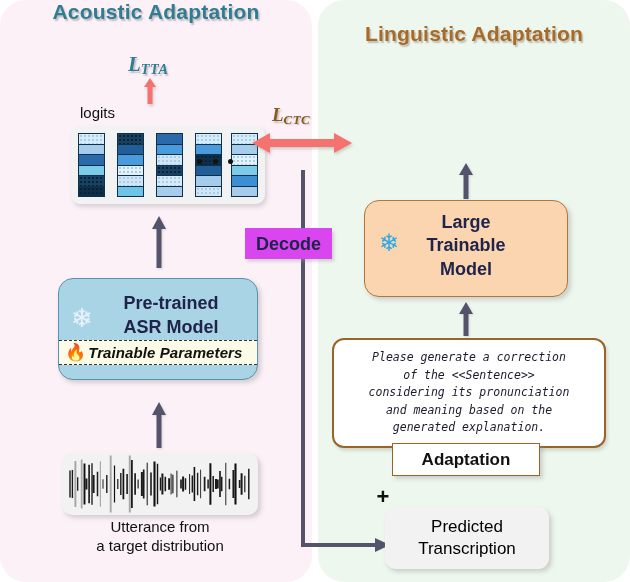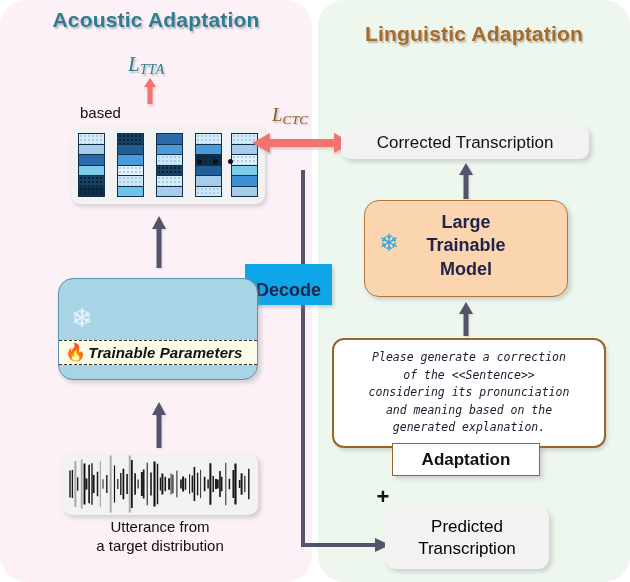--- a/index.html
+++ b/index.html
@@ -21,28 +21,28 @@
   #panel-linguistic {
     left: 318px; top: 0; width: 312px; height: 582px;
     background: #eef7ed;
   }
   .panel-title {
     position: absolute; width: 100%; text-align: center;
     font-size: 21px; font-weight: bold;
     letter-spacing: .2px;
     text-shadow: 1.5px 1.5px 1.5px rgba(120,120,120,.45);
   }
-  #title-acoustic { top: 8px; color: #2f7d92; }
+  #title-acoustic { top: 0; color: #2f7d92; }
   #title-linguistic { top: 22px; color: #a96a27; }
 
   
   .loss-label {
     position: absolute;
     font-family: "Liberation Serif", serif;
-    font-style: italic; font-weight: normal;
+    font-style: italic; font-weight: bold;
     text-shadow: 1.5px 1.5px 1.5px rgba(140,140,140,.5);
     white-space: nowrap;
   }
   #loss-tta { left: 128px; top: 52px; font-size: 21px; color: #2f7d92; }
   #loss-ctc { left: 272px; top: 104px; font-size: 19px; color: #8a5a1d; }
   .loss-label .sub { font-size: .68em; vertical-align: -.22em; letter-spacing: .5px; }
 
   
   #logits-caption {
     position: absolute; left: 80px; top: 104px;
@@ -114,25 +114,24 @@
     background: #f2f2f2; border-radius: 10px; overflow: hidden;
   }
   #wave-svg { display: block; }
   #utterance-caption {
     position: absolute; left: 50px; top: 518px; width: 220px;
     text-align: center; font-size: 15px; color: #111; line-height: 1.25;
   }
 
   #decode-chip {
     position: absolute; left: 245px; top: 228px;
-    padding: 16px 11px 4px;
-    background: #0ea5e9;
+    padding: 6px 11px 4px;
+    background: #d946ef;
     font-size: 18px; font-weight: bold; color: #20244a;
     box-shadow: 2px 2.5px 3px rgba(150,150,150,.4);
-    margin-top: 36px;
   }
 
   
   #corrected-box {
     left: 341px; top: 126px; width: 248px; height: 33px;
     background: #f2f2f2; border-radius: 9px;
     display: flex; align-items: center; justify-content: center;
   }
   #corrected-label { font-size: 17px; color: #111; }
 
@@ -207,21 +206,21 @@
     <polygon points="375,538 390,545 375,552" fill="#53546b"></polygon>
   </svg>
 
   <div class="loss-label" id="loss-tta">
     <span>L</span><span class="sub">TTA</span>
   </div>
   <svg id="arrow-tta" viewBox="0 0 12 26">
     <polygon points="6,0 12,9 8.5,9 8.5,26 3.5,26 3.5,9 0,9" fill="#f4736e"></polygon>
   </svg>
 
-  <div id="logits-caption">based</div>
+  <div id="logits-caption">logits</div>
   <div id="logits-box">
 
   <div class="logit-col" style="left: 7px;">
         <div class="logit-cell" style="background: radial-gradient(rgb(169, 207, 232) 0.9px, transparent 1px) 0% 0% / 4px 4px rgb(214, 236, 248);"></div>
         <div class="logit-cell" style="background: radial-gradient(rgb(169, 207, 232) 0.9px, transparent 1px) 0% 0% / 4px 4px rgb(165, 204, 236);"></div>
         <div class="logit-cell" style="background: rgb(42, 106, 170);"></div>
         <div class="logit-cell" style="background: rgb(124, 203, 232);"></div>
         <div class="logit-cell" style="background: radial-gradient(rgb(11, 34, 54) 0.9px, transparent 1px) 0% 0% / 4px 4px rgb(23, 66, 99);"></div>
         <div class="logit-cell" style="background: radial-gradient(rgb(11, 34, 54) 0.9px, transparent 1px) 0% 0% / 4px 4px rgb(13, 47, 74);"></div>
       </div>
@@ -264,23 +263,20 @@
     </div>
     </div>
 
   <div class="loss-label" id="loss-ctc">
     <span>L</span><span class="sub">CTC</span>
   </div>
   <svg id="arrow-ctc" viewBox="0 0 100 22">
     <polygon points="0,11 18,1 18,7 82,7 82,1 100,11 82,21 82,15 18,15 18,21" fill="#f4736e"></polygon>
   </svg>
 
-  <div class="node" id="corrected-box">
-    <span id="corrected-label">Corrected Transcription</span>
-  </div>
 
   <svg class="gray-arrow" style="left:458px; top:163px;" width="16" height="36">
     <polygon points="8,0 15,12 10.5,12 10.5,36 5.5,36 5.5,12 1,12" fill="#53546b"></polygon>
   </svg>
 
   <div class="node" id="llm-box">
     <span id="llm-snow">❄</span>
     <div id="llm-title">
       <span>Large</span><br>
       <span>Trainable</span><br>
@@ -315,20 +311,24 @@
   </div>
 
   <div id="decode-chip">Decode</div>
 
   <svg class="gray-arrow" style="left:151px; top:216px;" width="16" height="52">
     <polygon points="8,0 15,13 10.5,13 10.5,52 5.5,52 5.5,13 1,13" fill="#53546b"></polygon>
   </svg>
 
   <div class="node" id="asr-box">
     <span id="asr-snow">❄</span>
+    <div id="asr-title">
+      <span>Pre-trained</span><br>
+      <span>ASR Model</span>
+    </div>
     <div id="trainable-bar">
       <span id="fire-icon">🔥</span>
       <span id="trainable-label">Trainable Parameters</span>
     </div>
   </div>
 
   <svg class="gray-arrow" style="left:151px; top:402px;" width="16" height="46">
     <polygon points="8,0 15,13 10.5,13 10.5,46 5.5,46 5.5,13 1,13" fill="#53546b"></polygon>
   </svg>
 

